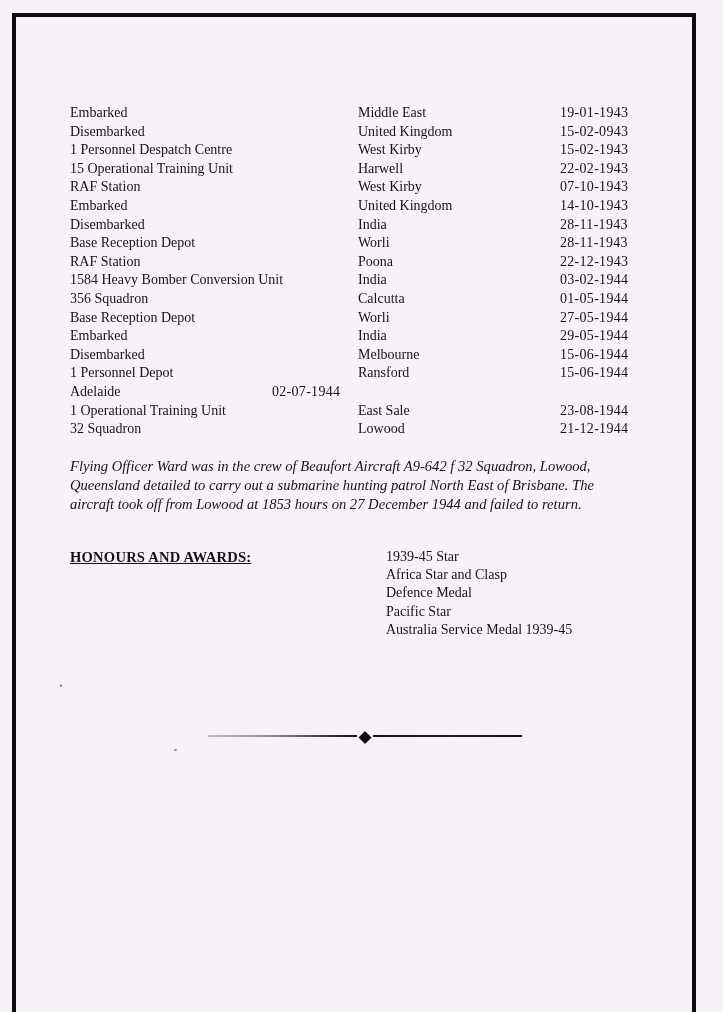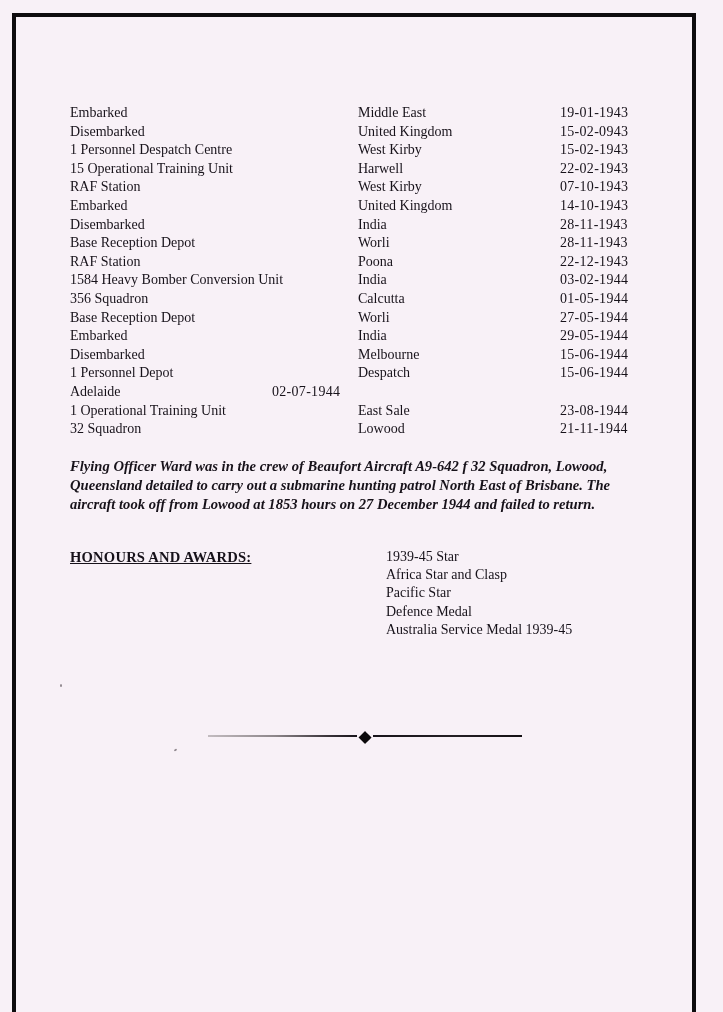--- a/index.html
+++ b/index.html
@@ -22,21 +22,21 @@
   
   .service-table { position: absolute; left: 70px; top: 104px; width: 580px; }
   .trow { display: flex; height: 18.6px; align-items: flex-start; }
   .cell { display: block; font-size: 14px; line-height: 18.6px; white-space: nowrap; }
   .cell.unit { width: 288px; }
   .cell.location { width: 202px; }
   .cell.date { flex: 1; letter-spacing: 0.3px; }
   
   .casualty {
     position: absolute; left: 70px; top: 457px; width: 610px;
-    font-weight: bold; font-style: italic;
+    font-weight: normal; font-style: italic;
     font-size: 14.6px; line-height: 18.8px;
   }
   .casualty .pline { white-space: nowrap; }
   
   .honours-heading {
     position: absolute; left: 70px; top: 549px;
     font-weight: bold; font-size: 14.6px;
     text-decoration: underline;
     letter-spacing: 0.2px;
     white-space: nowrap;
@@ -137,52 +137,52 @@
         <span class="cell location">India</span>
         <span class="cell date">29-05-1944</span>
       </div>
       <div class="trow">
         <span class="cell unit">Disembarked</span>
         <span class="cell location">Melbourne</span>
         <span class="cell date">15-06-1944</span>
       </div>
       <div class="trow">
         <span class="cell unit">1 Personnel Depot</span>
-        <span class="cell location">Despatch</span>
+        <span class="cell location">Ransford</span>
         <span class="cell date">15-06-1944</span>
       </div>
       <div class="trow">
         <span class="cell location">Adelaide</span>
         <span class="cell date">02-07-1944</span>
       </div>
       <div class="trow">
         <span class="cell unit">1 Operational Training Unit</span>
         <span class="cell location">East Sale</span>
         <span class="cell date">23-08-1944</span>
       </div>
       <div class="trow">
         <span class="cell unit">32 Squadron</span>
         <span class="cell location">Lowood</span>
-        <span class="cell date">21-11-1944</span>
+        <span class="cell date">21-12-1944</span>
       </div>
     </div>
 
   <div class="casualty" id="casualty-note">
       <div class="pline">Flying Officer Ward was in the crew of Beaufort Aircraft A9-642 f 32 Squadron, Lowood,</div>
       <div class="pline">Queensland detailed to carry out a submarine hunting patrol North East of Brisbane.  The</div>
       <div class="pline">aircraft took off from Lowood at 1853 hours on 27 December 1944 and failed to return.</div>
     </div>
 
   <div class="honours-heading">HONOURS AND AWARDS:</div>
 
   <div class="awards-list" id="awards-list">
       <div class="award">1939-45 Star</div>
       <div class="award">Africa Star and Clasp</div>
+      <div class="award">Defence Medal</div>
       <div class="award">Pacific Star</div>
-      <div class="award">Defence Medal</div>
       <div class="award">Australia Service Medal 1939-45</div>
     </div>
 
   <div class="divider">
     <span class="seg left"></span>
     <span class="diamond">◆</span>
     <span class="seg right"></span>
   </div>
 
   <span class="speck s1"></span>

